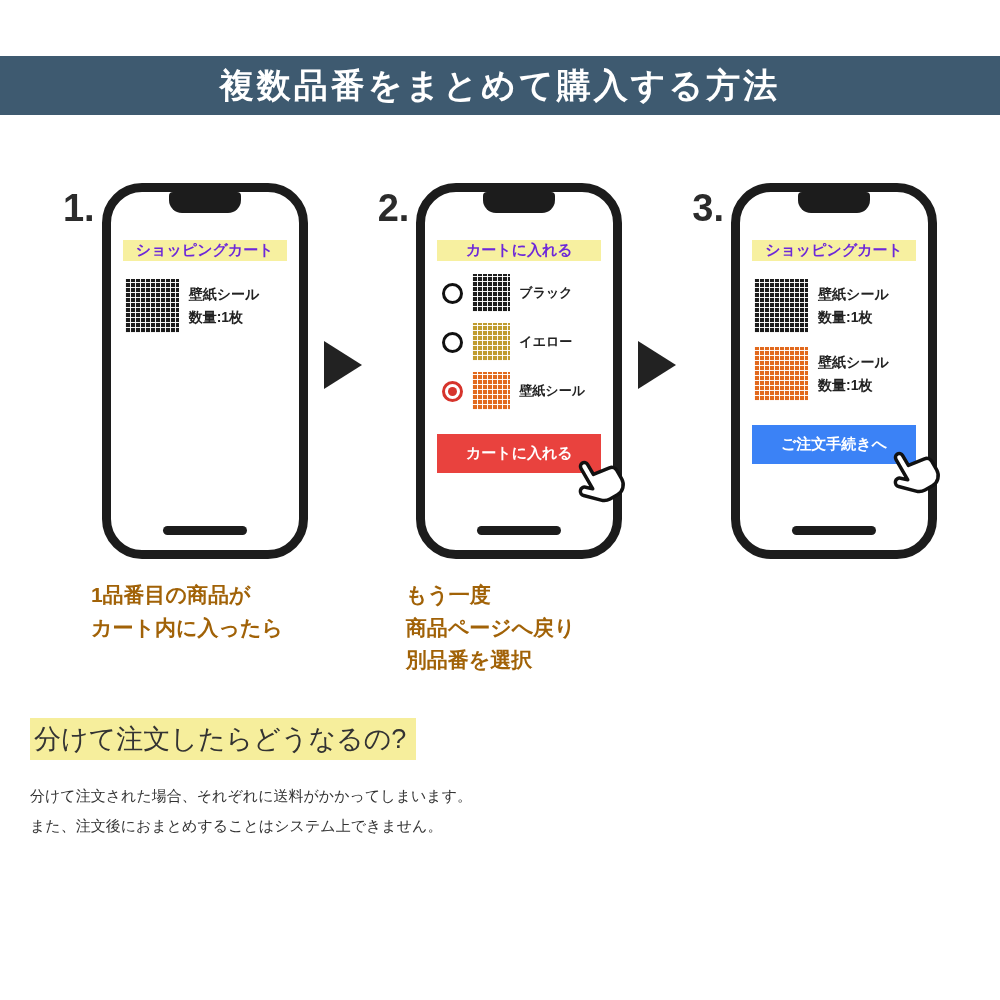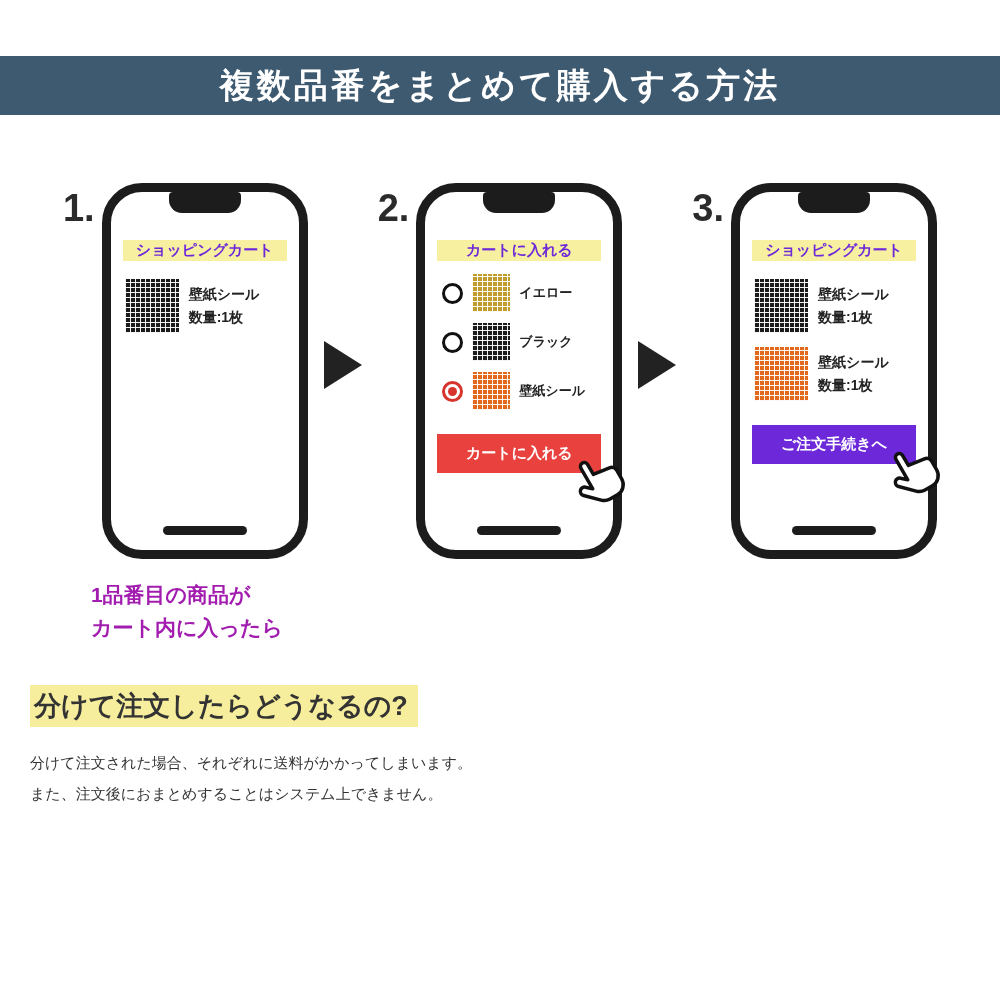--- a/index.html
+++ b/index.html
@@ -139,32 +139,32 @@
     transform: rotate(-30deg);
     z-index: 5;
   }
   .caption {
     margin-top: 20px;
     margin-left: 28px;
     font-size: 21px;
     font-weight: 700;
     line-height: 1.55;
     white-space: pre-line;
-    color: #a21caf;
+    color: #a16207;
   }
   .arrow {
     margin-top: 158px;
     width: 0; height: 0;
     border-top: 24px solid transparent;
     border-bottom: 24px solid transparent;
     border-left: 38px solid #222;
     flex: none;
   }
   .notice { margin: 44px 30px 0 30px; }
-  .notice-heading { font-size: 27px; font-weight: 700; display: inline-block; }
+  .notice-heading { font-size: 27px; font-weight: 400; display: inline-block; }
   .notice-heading .hl { padding: 6px 10px 6px 4px; }
   .notice-body {
     margin-top: 24px;
     font-size: 15px;
     line-height: 2.05;
     white-space: pre-line;
     color: #333;
   }
 </style>
 </head>
@@ -202,45 +202,48 @@
 
   <section class="step">
     <div class="step-top">
       <div class="step-number">2.</div>
       <div class="phone">
         <div class="notch"></div>
         <div class="banner" style="background-color: rgb(247, 240, 160);">カートに入れる</div>
         <div class="options">
           <div class="option-row">
             <span class="radio"></span>
+            <span class="swatch sm" style="background-color: rgb(28, 28, 28);"></span>
+            <span class="opt-label">ブラック</span>
+          </div>
+          <div class="option-row">
+            <span class="radio"></span>
             <span class="swatch sm" style="background-color: rgb(192, 156, 46);"></span>
             <span class="opt-label">イエロー</span>
-          </div>
-          <div class="option-row">
-            <span class="radio"></span>
-            <span class="swatch sm" style="background-color: rgb(28, 28, 28);"></span>
-            <span class="opt-label">ブラック</span>
           </div>
           <div class="option-row">
             <span class="radio selected"></span>
             <span class="swatch sm" style="background-color: rgb(226, 105, 28);"></span>
             <span class="opt-label">壁紙シール</span>
           </div>
         </div>
         <div class="btn-wrap">
           <button class="cta" style="background-color: rgb(233, 66, 62);">カートに入れる</button>
           <span class="hand">
             <svg viewBox="0 0 32 32" width="62" height="62">
               <path d="M13 3c-1.1 0-2 .9-2 2v12.2l-2.8-2.6c-.9-.8-2.3-.8-3.1.1-.8.9-.8 2.2.1 3.1l6.6 6.6c1.1 1.1 2.7 1.8 4.3 1.8h4.4c3.3 0 6-2.7 6-6v-5.2c0-1.5-1.1-2.7-2.6-2.9l-8.9-1.2V5c0-1.1-.9-2-2-2z" fill="#ffffff" stroke="#111111" stroke-width="1.8" stroke-linejoin="round"></path>
             </svg>
           </span>
         </div>
         <div class="home-bar"></div>
       </div>
     </div>
+    <div class="caption">もう一度
+商品ページへ戻り
+別品番を選択</div>
   </section>
 
   <div class="arrow"></div>
 
   <section class="step">
     <div class="step-top">
       <div class="step-number">3.</div>
       <div class="phone">
         <div class="notch"></div>
         <div class="banner" style="background-color: rgb(247, 240, 160);">ショッピングカート</div>
@@ -254,21 +257,21 @@
           </div>
           <div class="product-row">
             <div class="swatch" style="background-color: rgb(226, 105, 28);"></div>
             <div class="ptext">
               <div>壁紙シール</div>
               <div>数量:1枚</div>
             </div>
           </div>
         </div>
         <div class="btn-wrap">
-          <button class="cta" style="background-color: #6d28d9;">ご注文手続きへ</button>
+          <button class="cta" style="background-color: #3b82f6;">ご注文手続きへ</button>
           <span class="hand">
             <svg viewBox="0 0 32 32" width="62" height="62">
               <path d="M13 3c-1.1 0-2 .9-2 2v12.2l-2.8-2.6c-.9-.8-2.3-.8-3.1.1-.8.9-.8 2.2.1 3.1l6.6 6.6c1.1 1.1 2.7 1.8 4.3 1.8h4.4c3.3 0 6-2.7 6-6v-5.2c0-1.5-1.1-2.7-2.6-2.9l-8.9-1.2V5c0-1.1-.9-2-2-2z" fill="#ffffff" stroke="#111111" stroke-width="1.8" stroke-linejoin="round"></path>
             </svg>
           </span>
         </div>
         <div class="home-bar"></div>
       </div>
     </div>
   </section>

